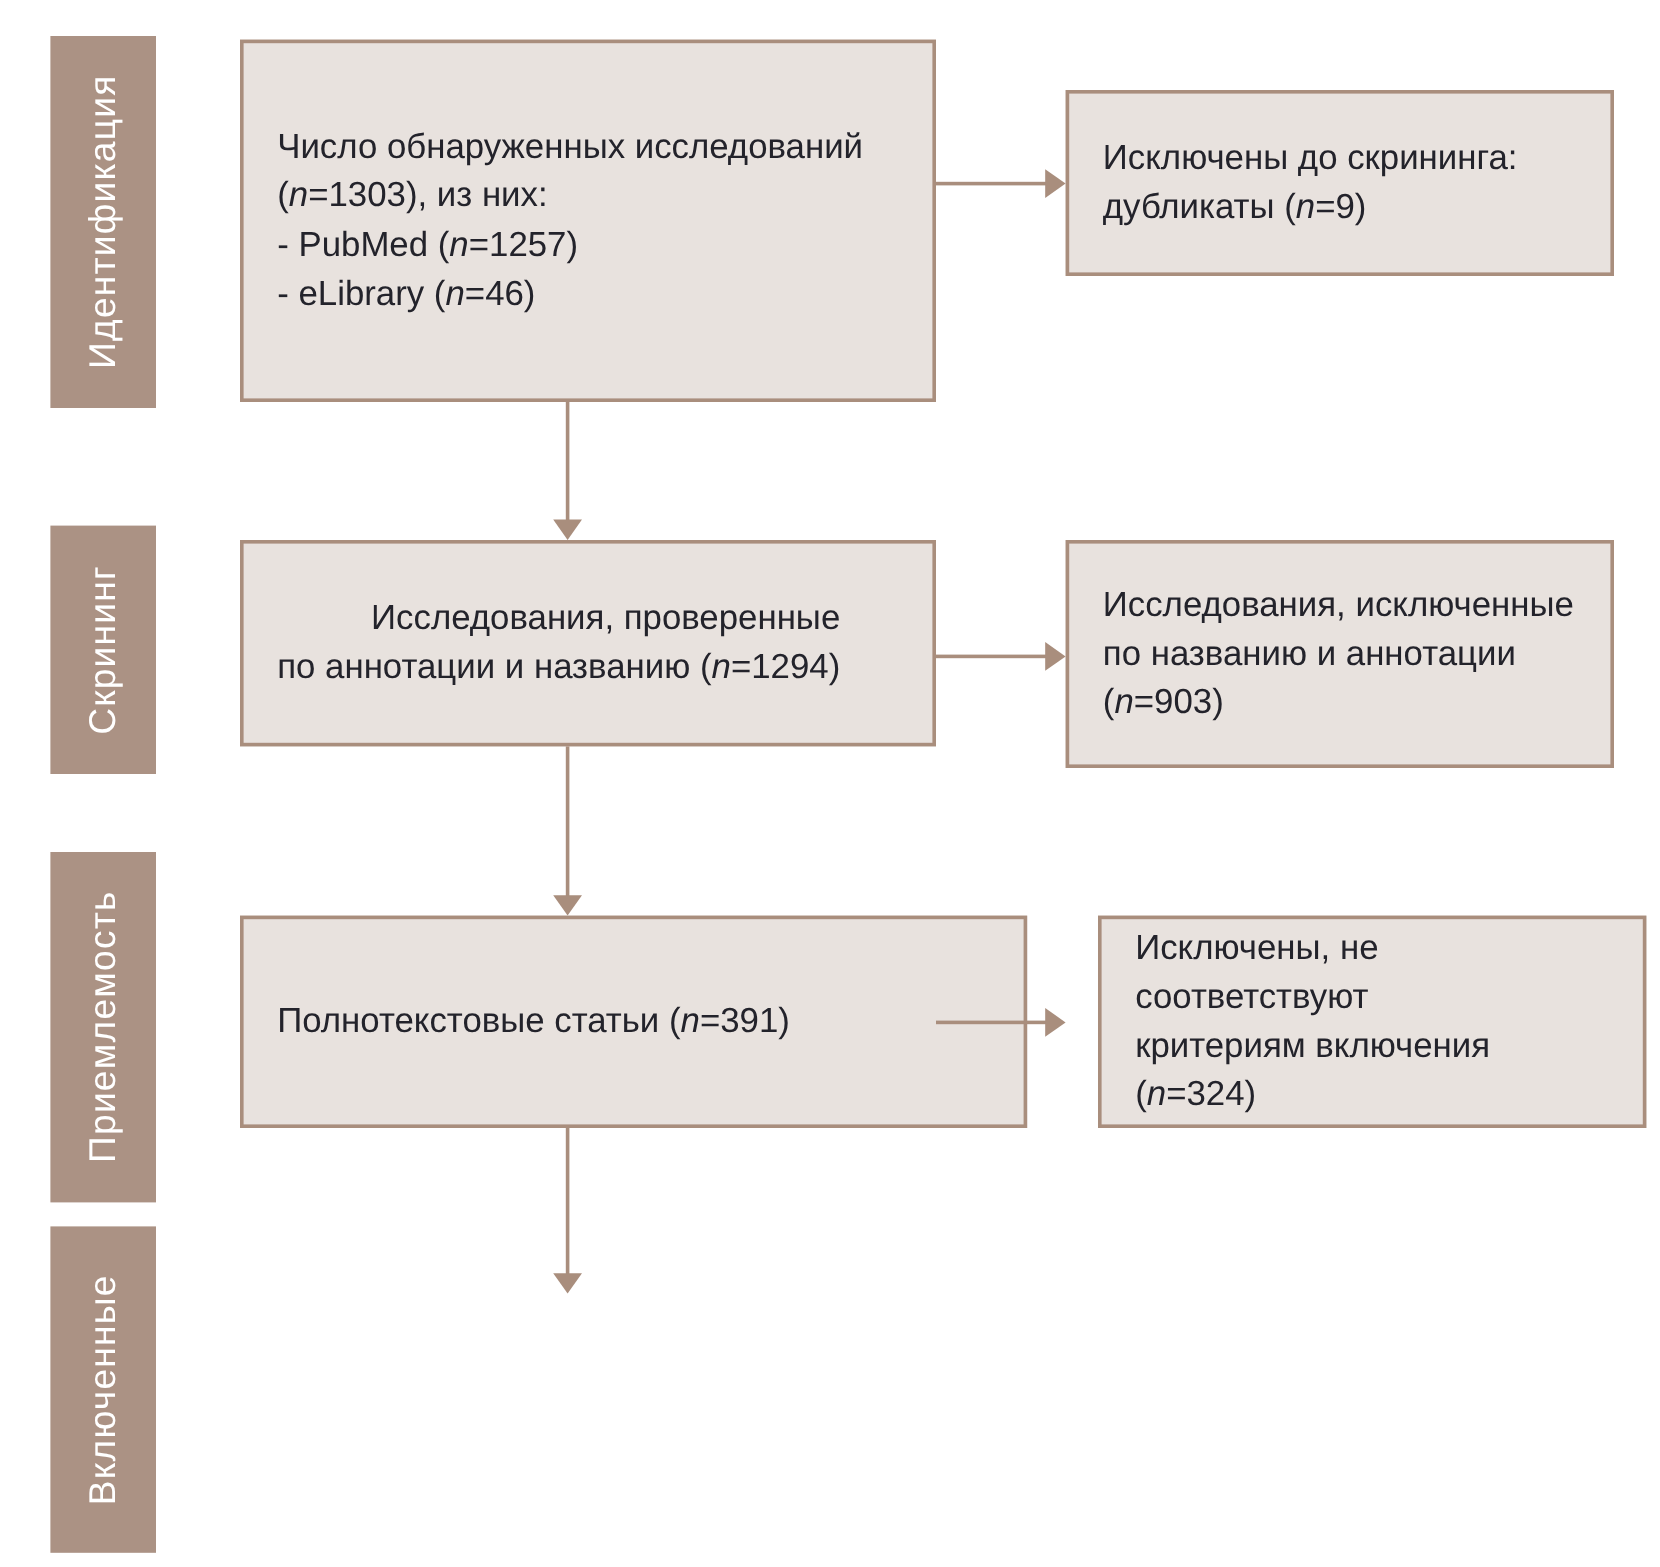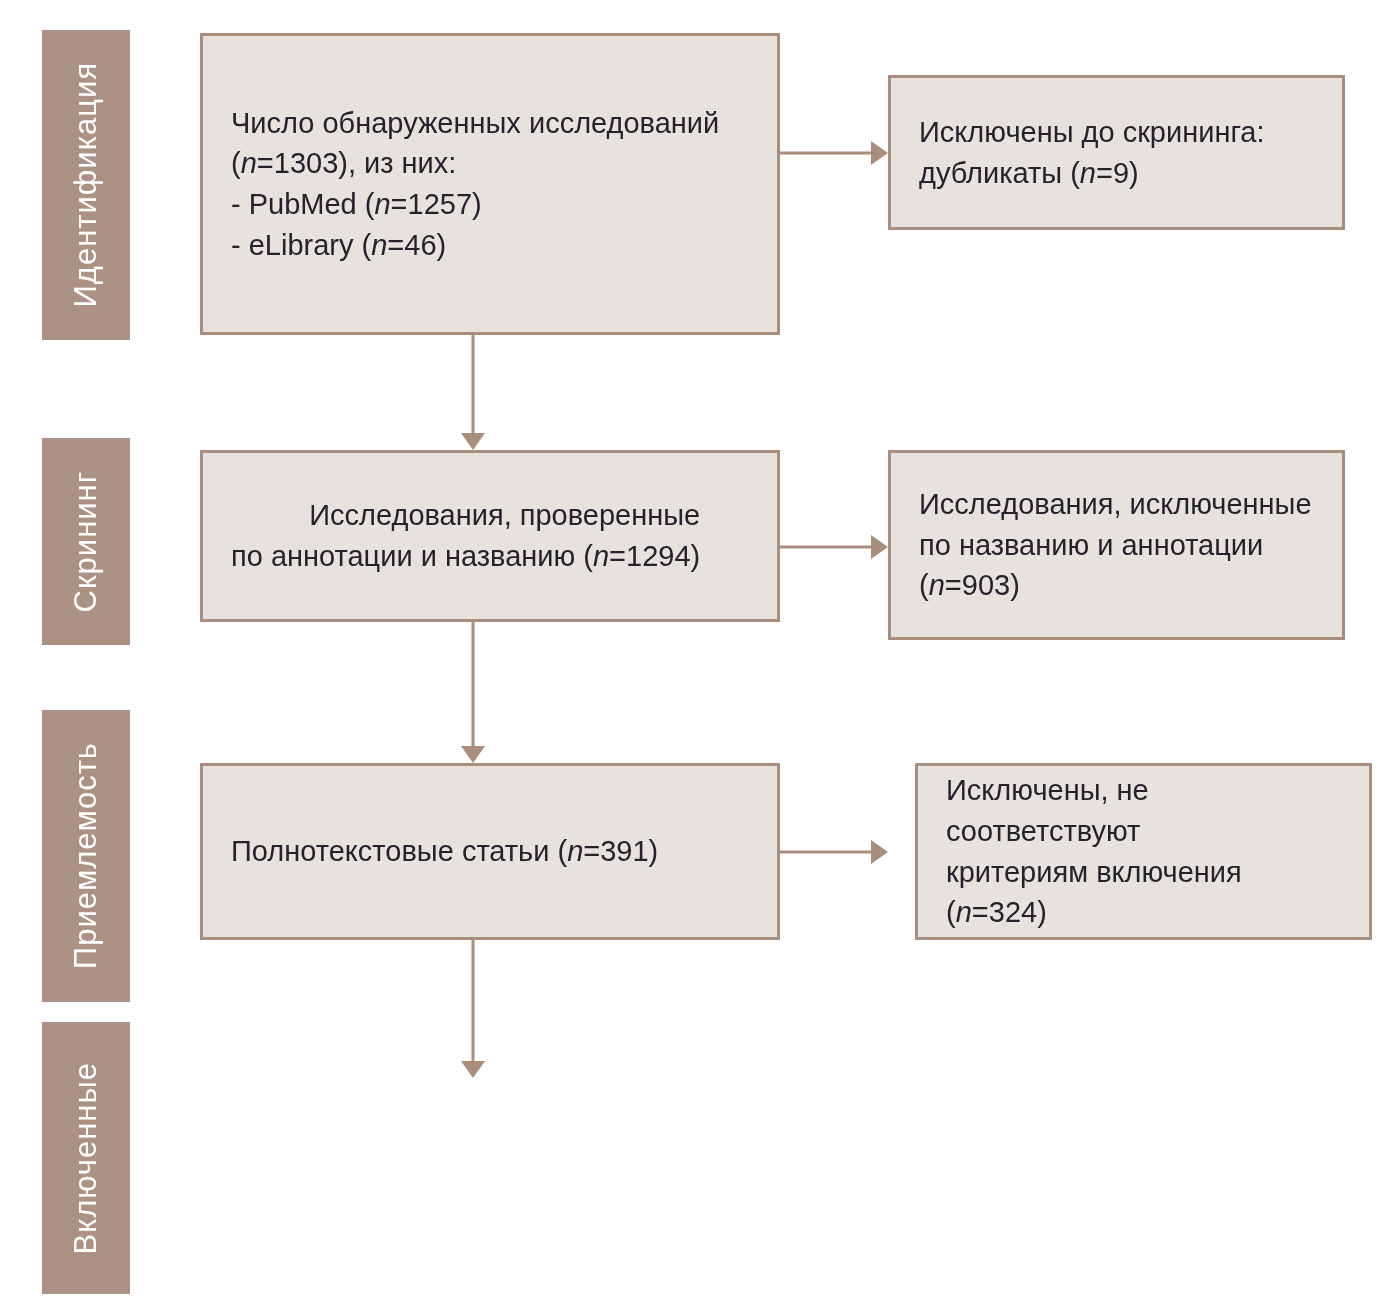--- a/index.html
+++ b/index.html
@@ -86,21 +86,21 @@
   <div class="stage" style="top:1022px;height:272px;">
     <span class="stage-text">Включенные</span>
   </div>
 
   <div class="box" style="left:200px;top:33px;width:580px;height:302px;">
     <div class="txt">Число обнаруженных исследований<br>(<i>n</i>=1303), из них:<br>- PubMed (<i>n</i>=1257)<br>- eLibrary (<i>n</i>=46)</div>
   </div>
   <div class="box" style="left:200px;top:450px;width:580px;height:172px;text-align:right;">
     <div class="txt">Исследования, проверенные<br>по аннотации и названию (<i>n</i>=1294)</div>
   </div>
-  <div class="box" style="left:200px;top:763px;width:580px;height:177px;">
+  <div class="box" style="left:200px;top:763px;width:656px;height:177px;">
     <div class="txt">Полнотекстовые статьи (<i>n</i>=391)</div>
   </div>
 
   <div class="box" style="left:888px;top:75px;width:457px;height:155px;">
     <div class="txt">Исключены до скрининга:<br>дубликаты (<i>n</i>=9)</div>
   </div>
   <div class="box" style="left:888px;top:450px;width:457px;height:190px;">
     <div class="txt">Исследования, исключенные<br>по названию и аннотации<br>(<i>n</i>=903)</div>
   </div>
   <div class="box" style="left:888px;top:763px;width:457px;height:177px;margin-left:27px;">

